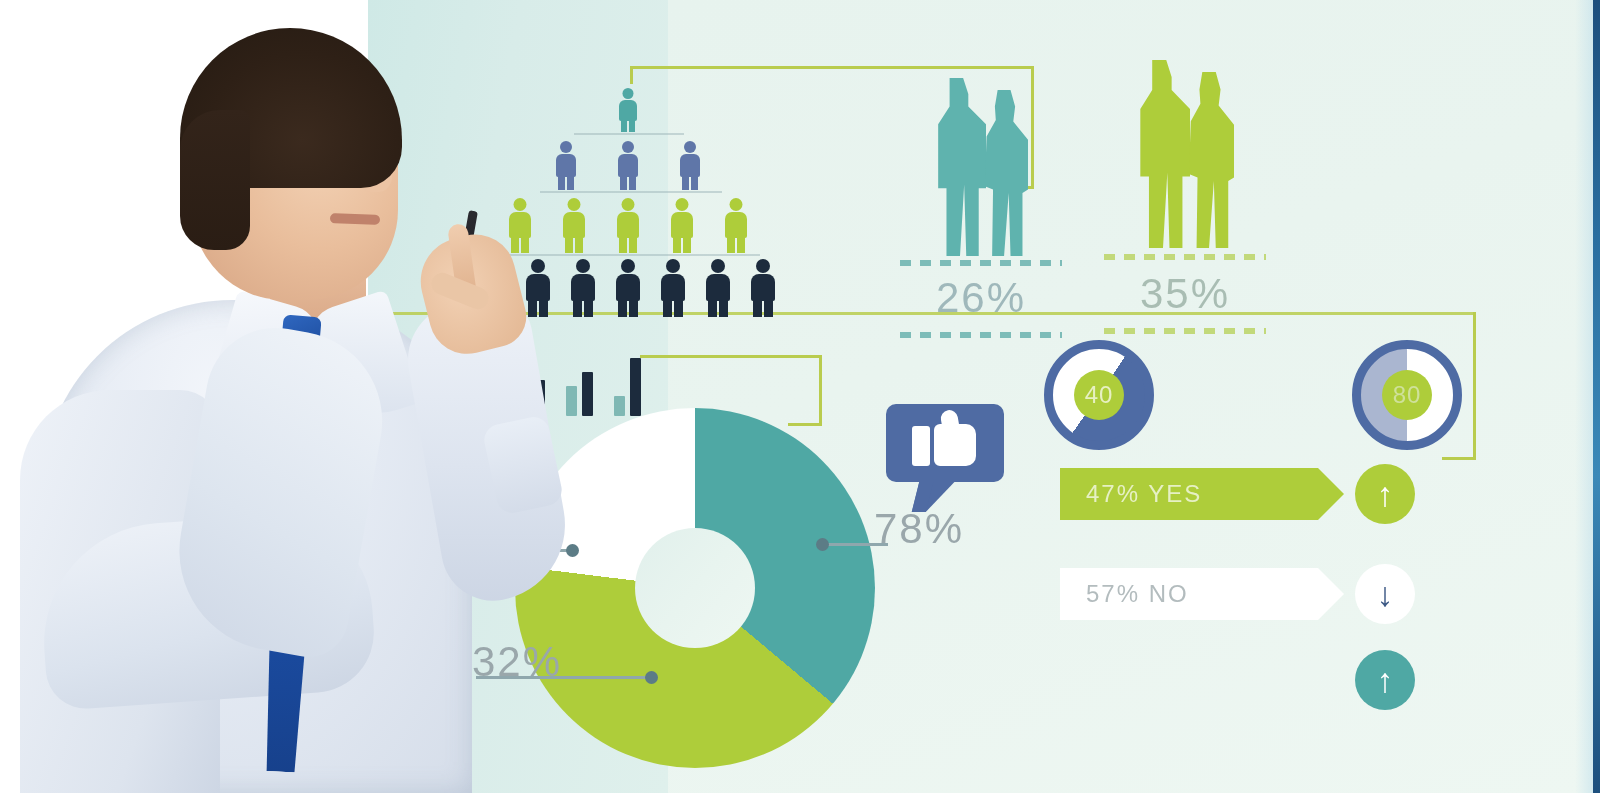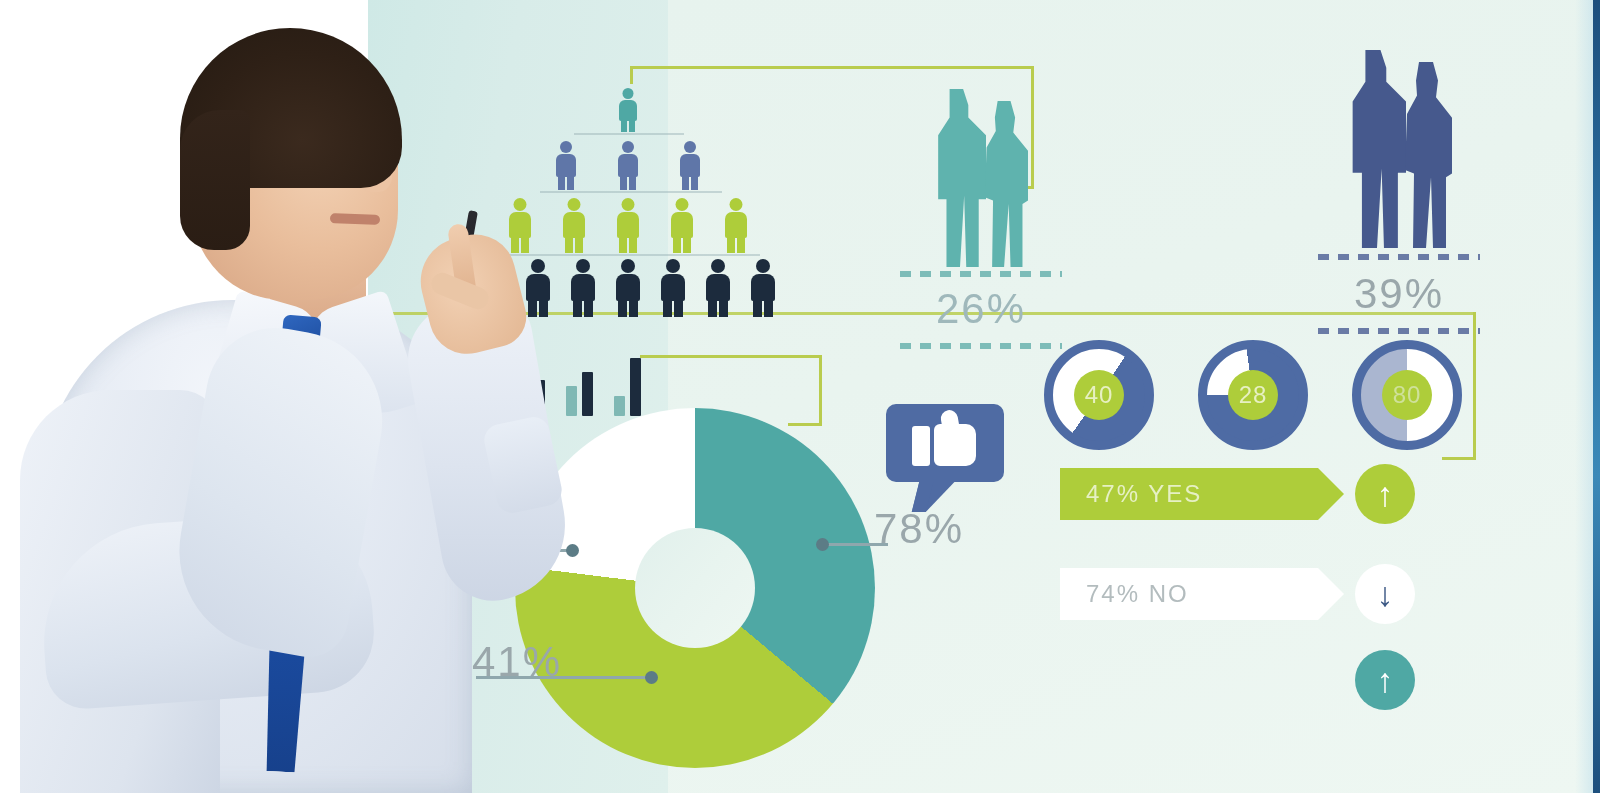--- a/index.html
+++ b/index.html
@@ -297,91 +297,84 @@
 
   <div class="donut" style="background:conic-gradient(#4fa8a4 0deg 130deg, #aecd3a 130deg 277deg, #ffffff 277deg 360deg);"></div>
   <div class="donut-hole"></div>
 
   <div class="leader" style="left:828px;top:543px;width:60px;"></div>
   <div class="leader-dot" style="left:816px;top:538px;"></div>
   <div class="pct-big" style="left:874px;top:505px;color:#9aa7ab;">78%</div>
 
   <div class="leader" style="left:476px;top:676px;width:174px;"></div>
   <div class="leader-dot" style="left:645px;top:671px;"></div>
-  <div class="pct-big" style="left:472px;top:638px;color:#9aa7ab;">41%</div>
+  <div class="pct-big" style="left:472px;top:638px;color:#9aa7ab;">32%</div>
 
   <div class="leader" style="left:440px;top:549px;width:134px;"></div>
   <div class="leader-dot" style="left:566px;top:544px;"></div>
   <div class="pct-big" style="left:448px;top:512px;color:#9aa7ab;opacity:.45;">23%</div>
 
   <div class="thumb-tail"></div>
   <div class="thumb-box">
     <div class="thumb-cuff" style="left:26px;top:22px;"></div>
     <div class="thumb-palm" style="left:48px;top:20px;"></div>
     <div class="thumb-up" style="left:56px;top:6px;"></div>
   </div>
 
-  <div class="couple-block" style="left:886px;top:87px;">
+  <div class="couple-block" style="left:886px;top:76px;">
     <div class="silh">
       <div class="man" style="left:28px;width:52px;height:178px;background:#5fb3ae;
                   clip-path:polygon(30% 0,56% 0,66% 9%,66% 16%,100% 26%,100% 62%,86% 62%,86% 100%,62% 100%,58% 60%,50% 100%,24% 100%,24% 62%,8% 62%,8% 26%,30% 16%,30% 9%);"></div>
       <div class="woman" style="left:76px;width:46px;height:166px;background:#5fb3ae;
                   clip-path:polygon(34% 0,62% 0,72% 10%,68% 19%,100% 30%,100% 60%,88% 62%,88% 100%,62% 100%,58% 62%,48% 100%,22% 100%,24% 60%,6% 58%,10% 28%,30% 18%,28% 10%);"></div>
     </div>
     <div class="dash" style="left:14px;top:184px;width:162px;color:#7dbcb8;"></div>
     <div class="pct-big" style="left:0;top:198px;width:190px;text-align:center;color:#9fb8bb;">26%</div>
     <div class="dash" style="left:14px;top:256px;width:162px;color:#7dbcb8;"></div>
   </div>
 
-
-  <div class="couple-block" style="left:1304px;top:48px;">
-    <div class="silh" style="height:200px;">
-      <div class="man" style="left:24px;width:58px;height:198px;background:#46598d;
+  <div class="couple-block" style="left:1090px;top:58px;">
+    <div class="silh" style="height:190px;">
+      <div class="man" style="left:26px;width:54px;height:188px;background:#aecd3a;
                   clip-path:polygon(30% 0,56% 0,66% 9%,66% 16%,100% 26%,100% 62%,86% 62%,86% 100%,62% 100%,58% 60%,50% 100%,24% 100%,24% 62%,8% 62%,8% 26%,30% 16%,30% 9%);"></div>
-      <div class="woman" style="left:78px;width:50px;height:186px;background:#46598d;
+      <div class="woman" style="left:76px;width:48px;height:176px;background:#aecd3a;
                   clip-path:polygon(34% 0,62% 0,72% 10%,68% 19%,100% 30%,100% 60%,88% 62%,88% 100%,62% 100%,58% 62%,48% 100%,22% 100%,24% 60%,6% 58%,10% 28%,30% 18%,28% 10%);"></div>
     </div>
-    <div class="dash" style="left:14px;top:206px;width:162px;color:#6a7ba6;"></div>
-    <div class="pct-big" style="left:0;top:222px;width:190px;text-align:center;color:#9aa7ab;">39%</div>
-    <div class="dash" style="left:14px;top:280px;width:162px;color:#6a7ba6;"></div>
-  </div>
+    <div class="dash" style="left:14px;top:196px;width:162px;color:#c2d97a;"></div>
+    <div class="pct-big" style="left:0;top:212px;width:190px;text-align:center;color:#a9bdb3;">35%</div>
+    <div class="dash" style="left:14px;top:270px;width:162px;color:#c2d97a;"></div>
+  </div>
+
 
   <div class="gauge" style="left:1044px;top:340px;">
     <div class="gauge-inner" style="background:conic-gradient(from 0deg,#ffffff 0deg 34deg,#4e6ba4 34deg 215deg,#ffffff 215deg 360deg);"></div>
     <div class="gauge-ring"></div>
     <div class="gauge-center">40</div>
   </div>
 
-  <div class="gauge" style="left:1198px;top:340px;">
-    <div class="gauge-inner" style="background:conic-gradient(from 0deg,#4e6ba4 0deg 352deg,#4e6ba4 352deg 360deg);"></div>
-    <div style="position:absolute;left:8px;top:8px;right:8px;bottom:8px;border-radius:50%;overflow:hidden;
-                background:conic-gradient(from 270deg,#ffffff 0deg 82deg,transparent 82deg 360deg);"></div>
-    <div class="gauge-ring"></div>
-    <div class="gauge-center">28</div>
-  </div>
 
   <div class="gauge" style="left:1352px;top:340px;">
     <div class="gauge-inner" style="background:linear-gradient(90deg,#aab6d0 0 50%,#ffffff 50% 100%);"></div>
     <div class="gauge-ring"></div>
     <div class="gauge-center" style="background:#aecd3a;color:#cfe19a;">80</div>
   </div>
 
   <div class="banner" style="left:1060px;top:468px;">
     <div class="banner-body" style="width:232px;background:#aecd3a;color:#e6f0c4;">
       <span>47% YES</span>
       <span class="banner-arrow" style="border-left:26px solid #aecd3a;"></span>
     </div>
   </div>
   <div class="circ-btn" style="left:1355px;top:464px;background:#aecd3a;">
     <span class="arrow-glyph" style="color:#ffffff;">↑</span>
   </div>
 
   <div class="banner" style="left:1060px;top:568px;">
     <div class="banner-body" style="width:232px;background:#ffffff;color:#b3bcbe;">
-      <span>74% NO</span>
+      <span>57% NO</span>
       <span class="banner-arrow" style="border-left:26px solid #ffffff;"></span>
     </div>
   </div>
   <div class="circ-btn" style="left:1355px;top:564px;background:#ffffff;">
     <span class="arrow-glyph" style="color:#3e5a86;">↓</span>
   </div>
 
   <div class="circ-btn" style="left:1355px;top:650px;background:#4fa8a4;">
     <span class="arrow-glyph" style="color:#ffffff;">↑</span>
   </div>

